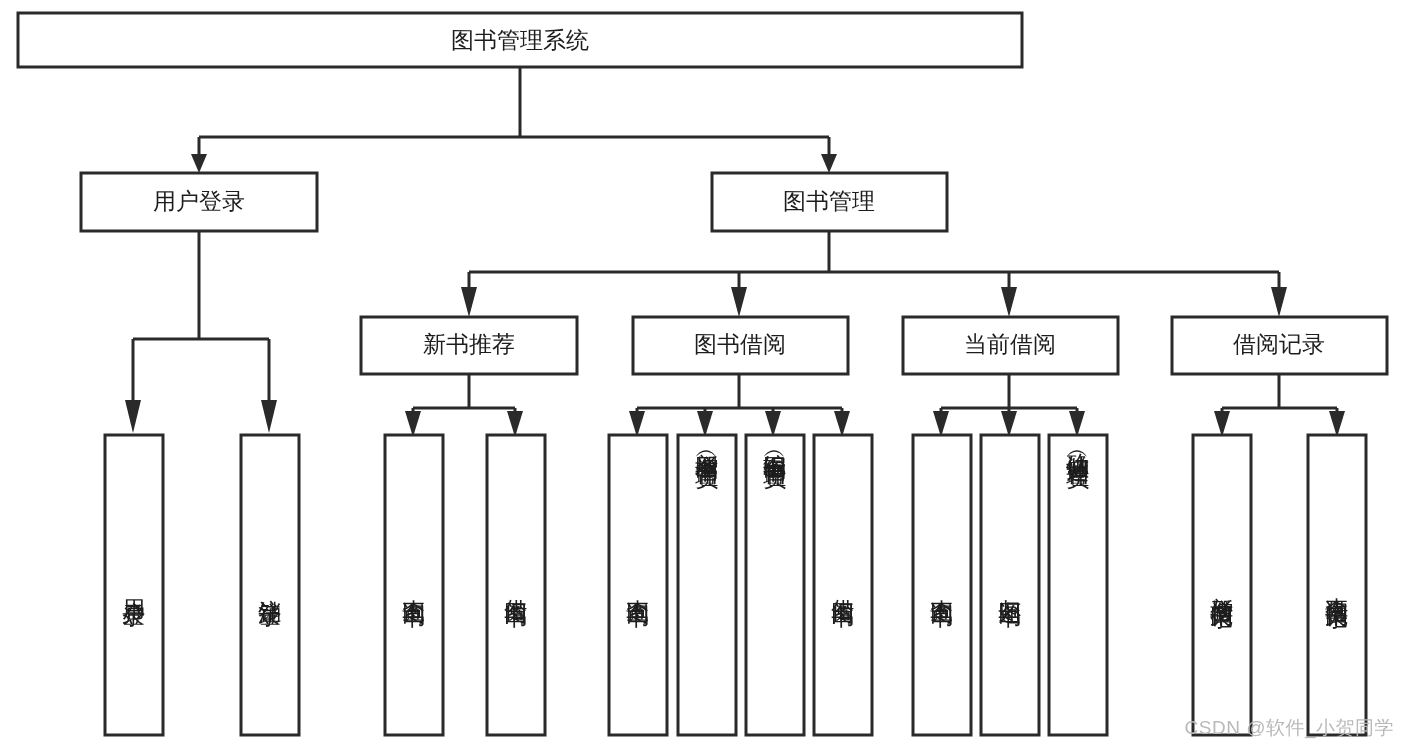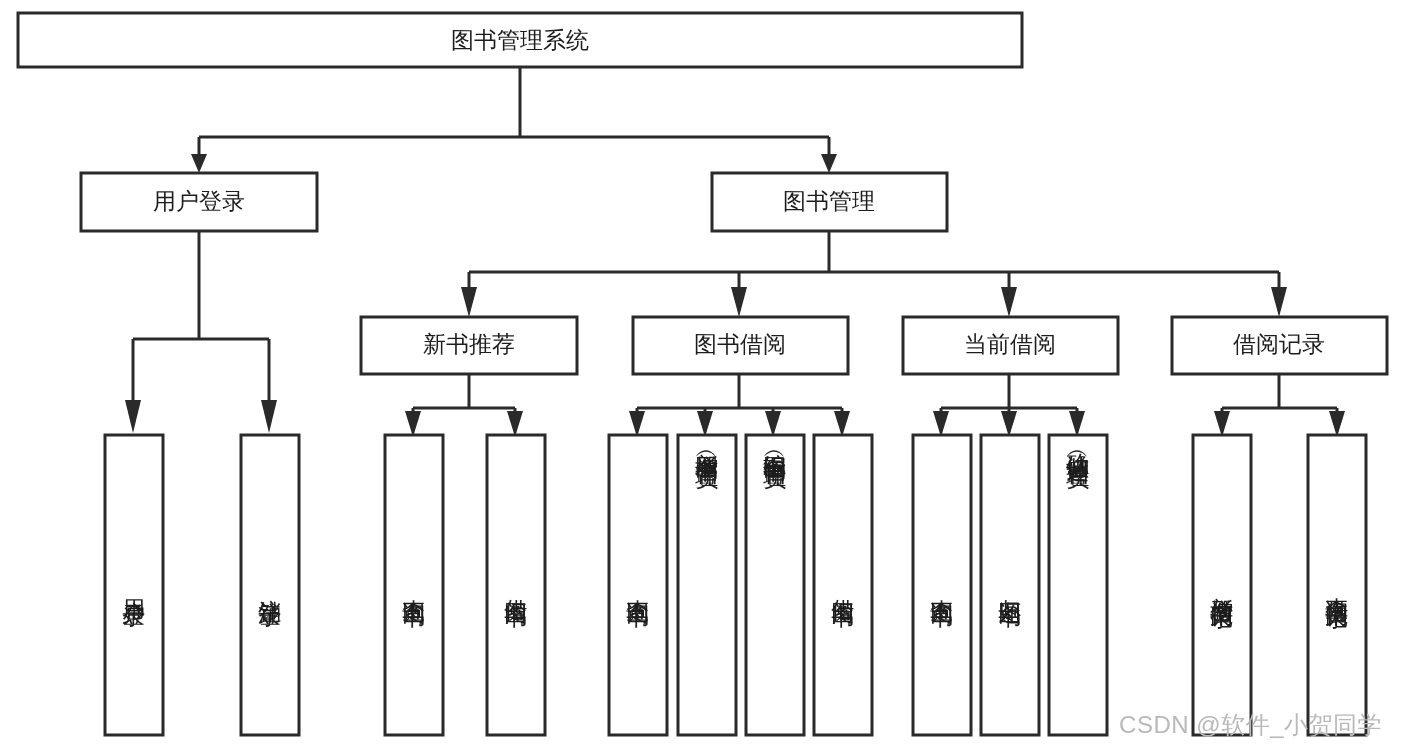--- a/index.html
+++ b/index.html
@@ -64,24 +64,24 @@
     line-height: 1.16;
     color: #1d1d1d;
     writing-mode: vertical-rl;
     text-orientation: upright;
     letter-spacing: 2px;
     white-space: nowrap;
     text-align: center;
   }
   .watermark {
     position: absolute;
-    right: 16px;
+    right: 4px;
     bottom: 6px;
     font-family: "Liberation Sans", "DejaVu Sans", sans-serif;
-    font-size: 24px;
+    font-size: 19px;
     color: #b9b9b9;
     letter-spacing: 0.5px;
     white-space: nowrap;
     margin-top: 28px;
   }
 </style>
 </head>
 <body>
 
 <div id="diagram-root">

